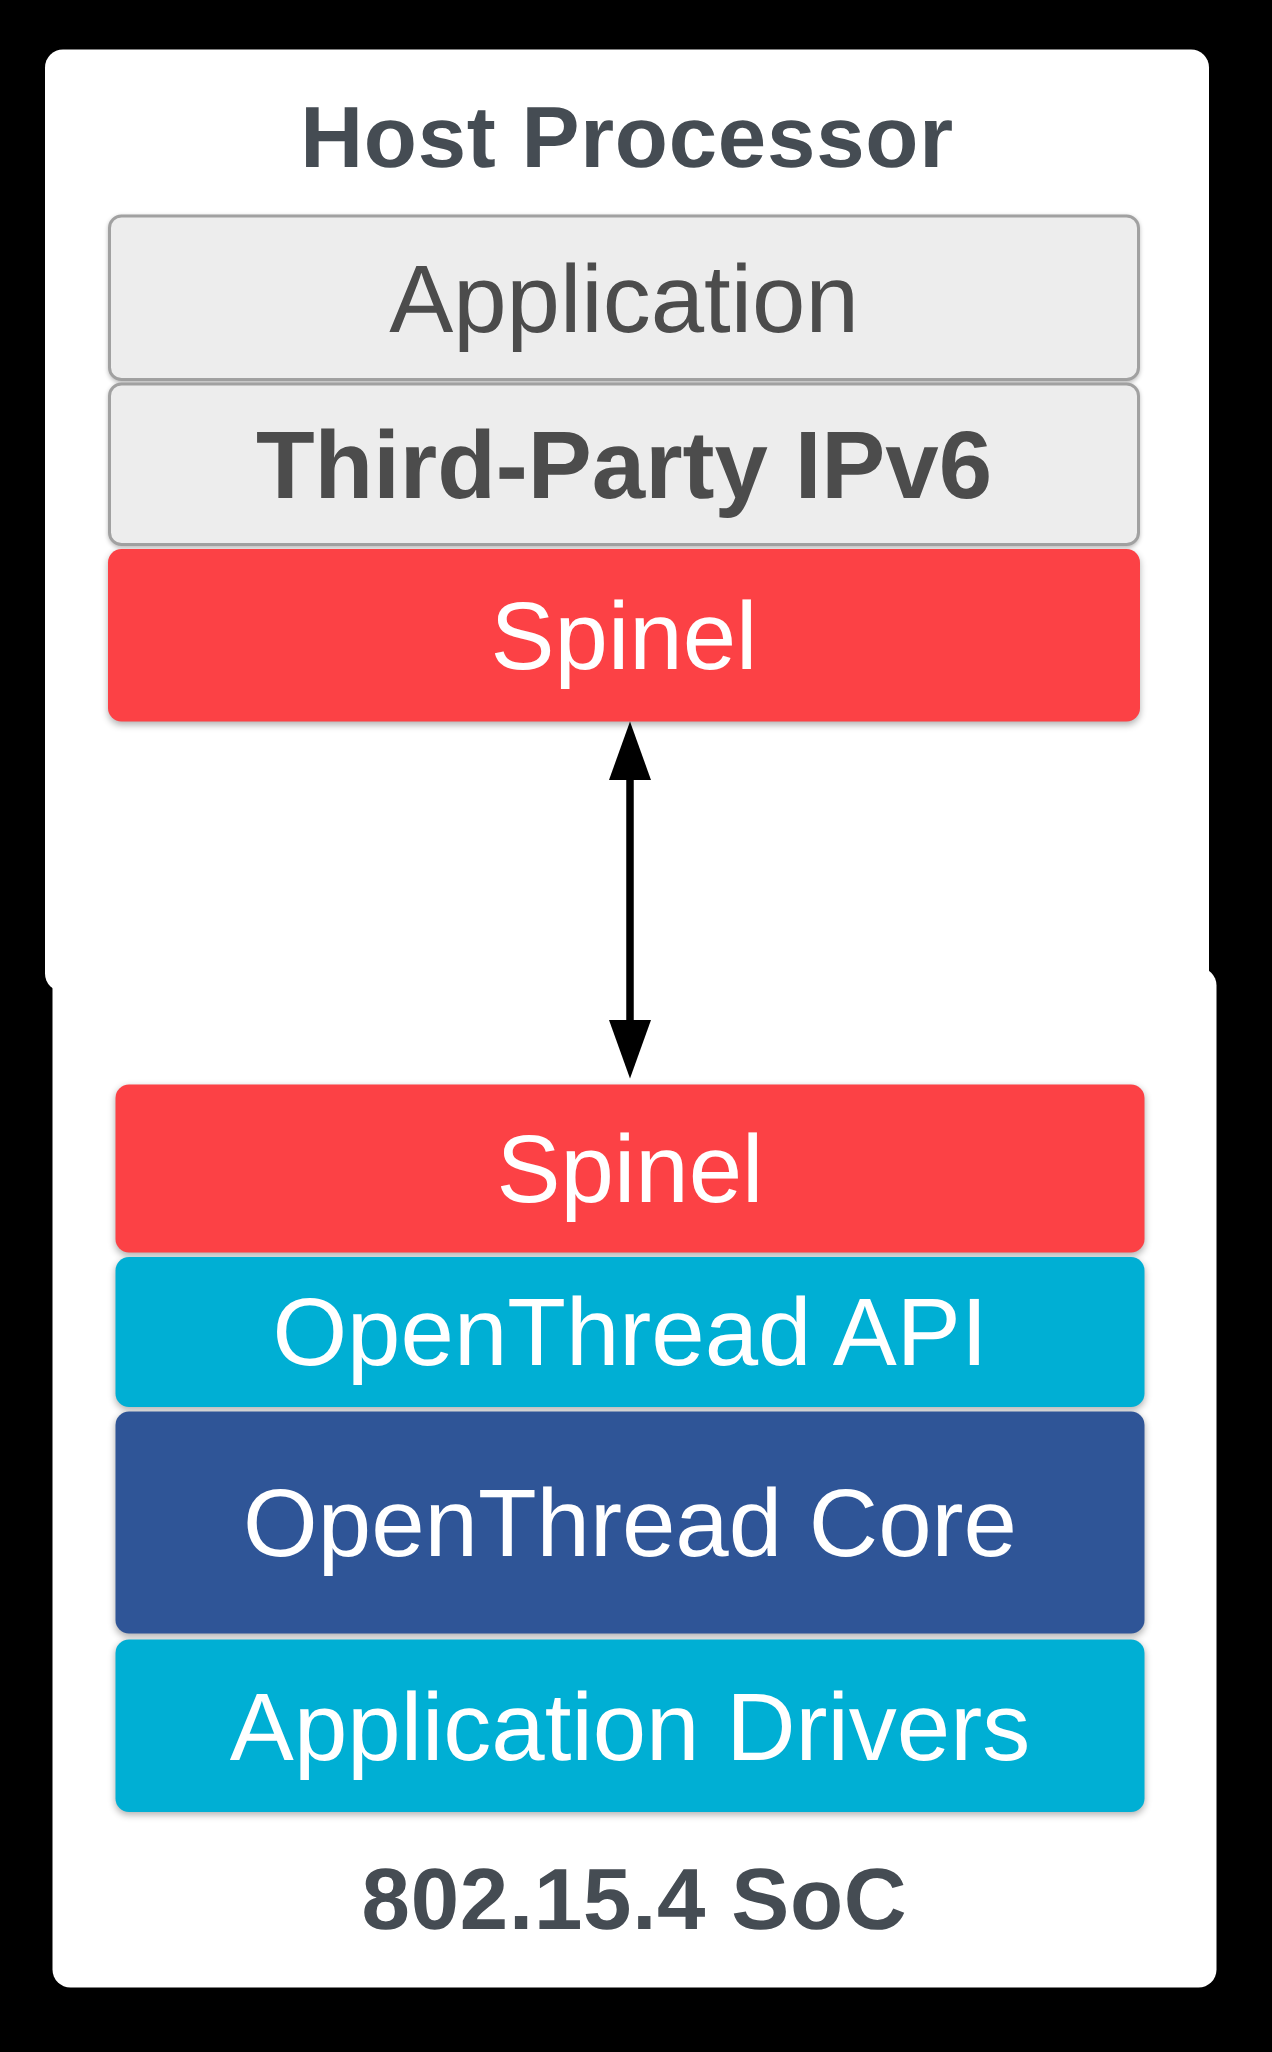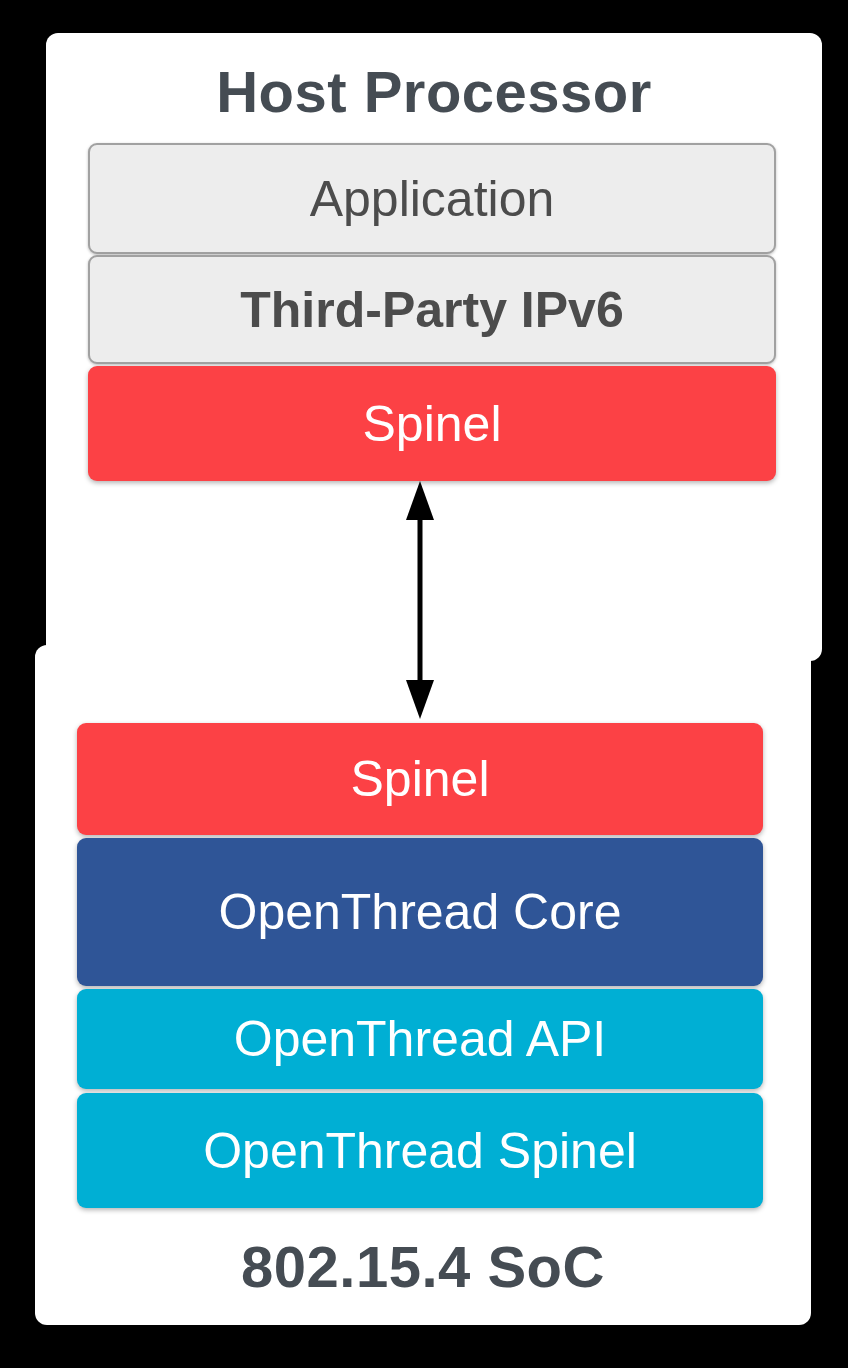--- a/index.html
+++ b/index.html
@@ -16,21 +16,21 @@
     width: 848px;
     height: 1368px;
     background: #000000;
   }
   .container {
     position: absolute;
     background: #FFFFFF;
     border-radius: 12px;
   }
   .host-container {
-    left: 46px;
+    left: 30px;
     top: 33px;
     width: 776px;
     height: 628px;
   }
   .soc-container {
     left: 35px;
     top: 645px;
     width: 776px;
     height: 680px;
   }
@@ -66,21 +66,21 @@
     top: 78px;
     width: 686px;
   }
   .layer {
     box-sizing: border-box;
     width: 100%;
     display: flex;
     align-items: center;
     justify-content: center;
     border-radius: 9px;
-    font-size: 50px;
+    font-size: 64px;
     line-height: 1;
   }
   .layer-gray {
     background: #EDEDED;
     border: 2.5px solid #A1A1A1;
     color: #4C4C4C;
     box-shadow: 0 1px 3px rgba(0,0,0,0.25);
   }
   .layer-red {
     background: #FC4145;
@@ -133,28 +133,28 @@
         <span>Spinel</span>
       </div>
     </div>
   </div>
 
   <div class="container soc-container">
     <div class="layer-stack soc-stack">
       <div class="layer layer-red row-soc-spinel">
         <span>Spinel</span>
       </div>
+      <div class="layer layer-cyan row-api">
+        <span>OpenThread API</span>
+      </div>
       <div class="layer layer-blue row-core">
         <span>OpenThread Core</span>
       </div>
-      <div class="layer layer-cyan row-api">
-        <span>OpenThread API</span>
-      </div>
       <div class="layer layer-cyan row-drivers">
-        <span>OpenThread Spinel</span>
+        <span>Application Drivers</span>
       </div>
     </div>
     <div class="diagram-title soc-title">802.15.4 SoC</div>
   </div>
 
   <svg class="arrow-overlay" viewBox="0 0 848 1368">
     <line x1="420" y1="505" x2="420" y2="695" stroke="#000000" stroke-width="5"></line>
     <polygon points="420,481 406,520 434,520" fill="#000000"></polygon>
     <polygon points="420,719 406,680 434,680" fill="#000000"></polygon>
   </svg>

